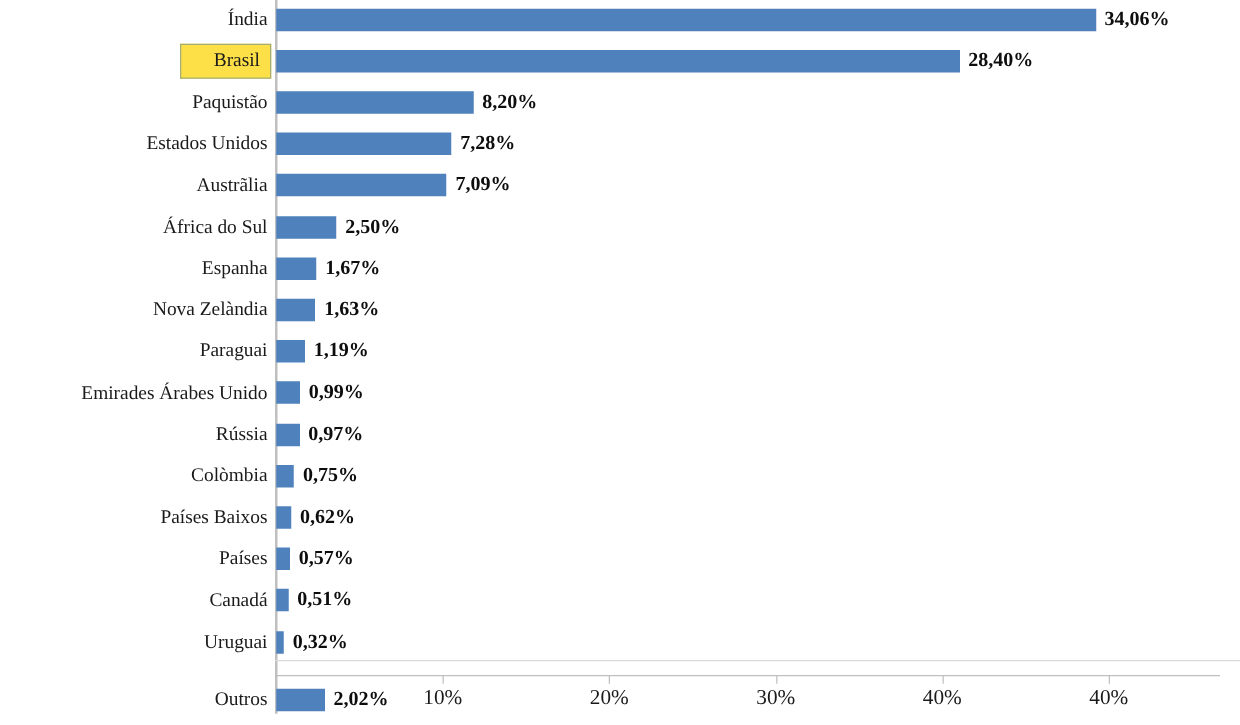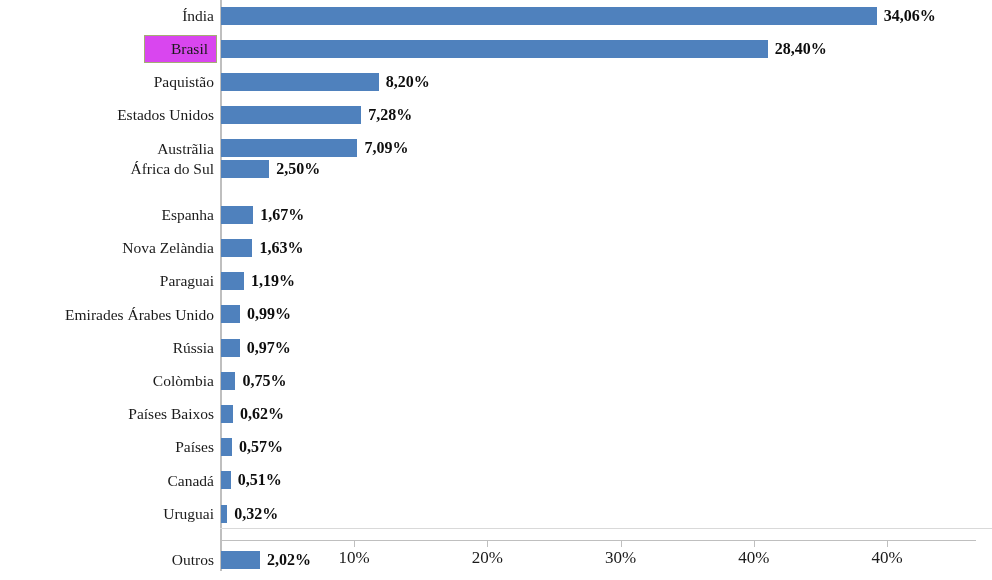--- a/index.html
+++ b/index.html
@@ -90,21 +90,21 @@
   .cat-label {
     font-size: 15.5px;
     color: #1a1a1a;
     white-space: nowrap;
     line-height: 1;
     padding: 0;
   }
 
   .cat-label.boxed {
     border: 1.8px solid #a3ae74;
-    background: #d946ef;
+    background: #fde047;
     padding: 5px 8px 6px 26px;
     margin-right: -3px;
     position: relative;
     z-index: 5;
   }
 
   .bar-wrap {
     position: absolute;
     left: 221px;
     top: 0;
@@ -212,21 +212,21 @@
       </div>
       <div class="bar-row" style="top: 131.8px;">
         <div class="cat-label-cell">
           <span class="cat-label">Austrãlia</span>
         </div>
         <div class="bar-wrap">
           <span class="bar" style="width: 136.482px; background: rgb(79, 129, 189);"></span>
           <span class="bar-value">7,09%</span>
         </div>
       </div>
-      <div class="bar-row" style="top: 152px; font-family: Liberation Serif, serif;">
+      <div class="bar-row" style="top: 165px; font-family: Liberation Serif, serif;">
         <div class="cat-label-cell">
           <span class="cat-label">África do Sul</span>
         </div>
         <div class="bar-wrap">
           <span class="bar" style="width: 48.125px; background: rgb(79, 129, 189);"></span>
           <span class="bar-value">2,50%</span>
         </div>
       </div>
       <div class="bar-row" style="top: 198.2px;">
         <div class="cat-label-cell">

